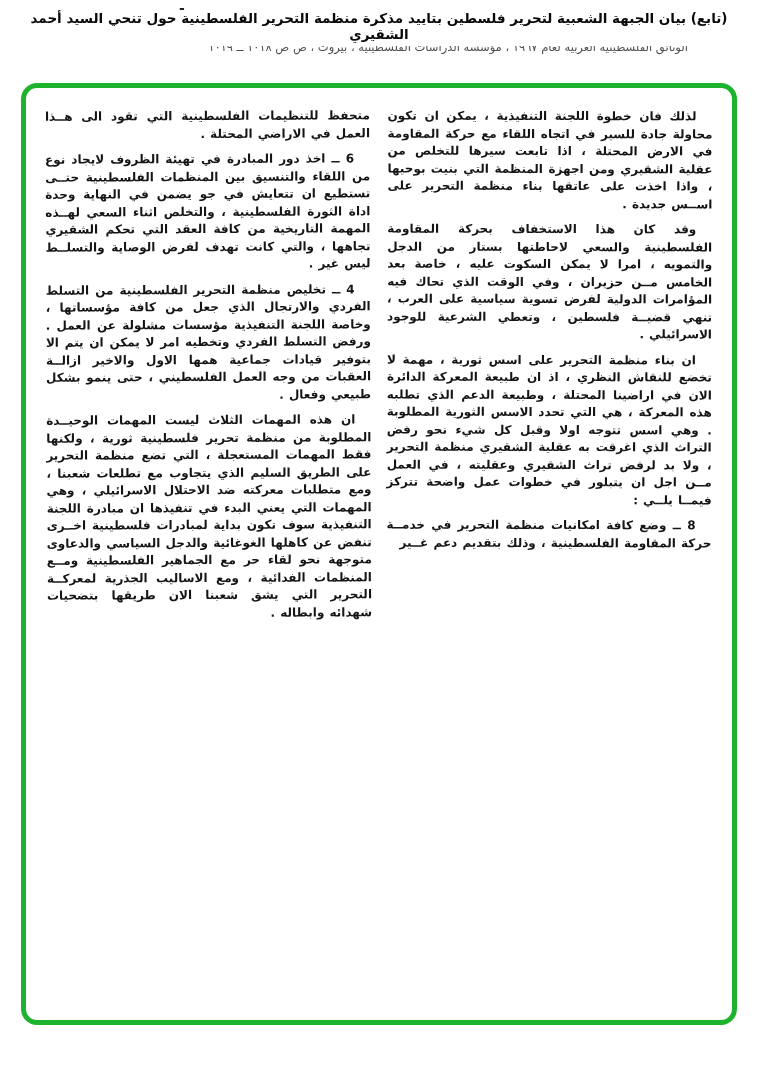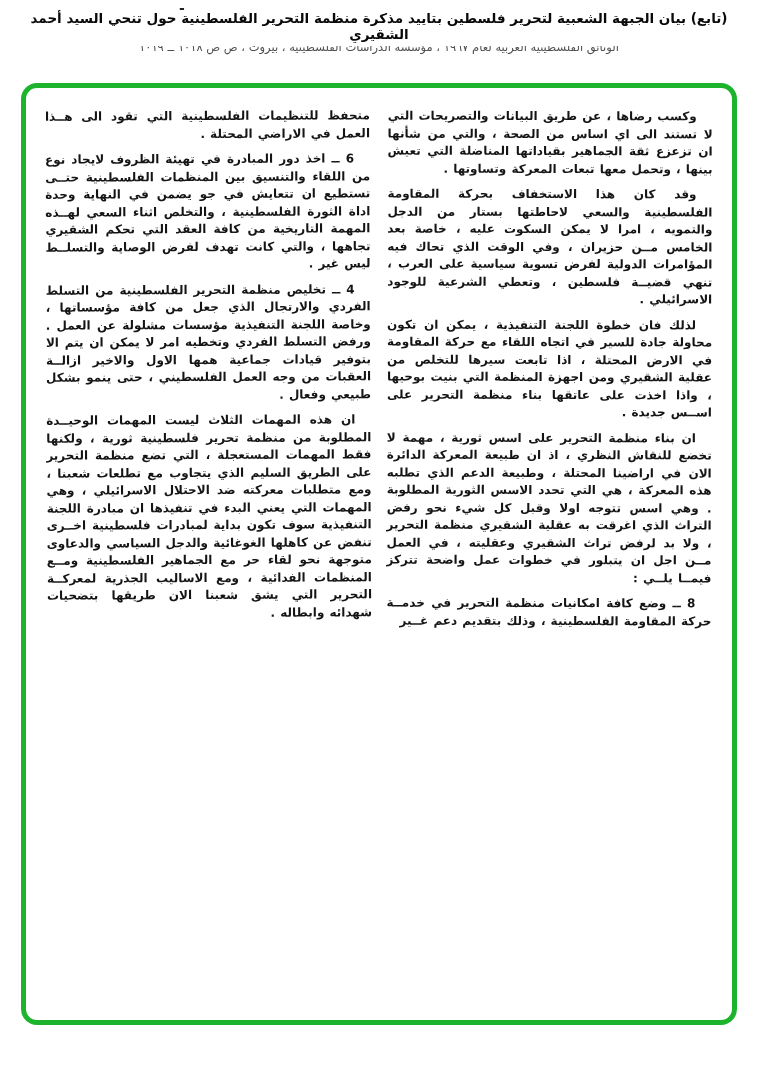--- a/index.html
+++ b/index.html
@@ -20,21 +20,21 @@
     direction:rtl;text-align:center;
     font-size:13.5px;font-weight:bold;color:#0a0a0a;
     letter-spacing:0px;
   }
   
   .citation-clip{
     position:absolute;top:46px;left:70px;right:70px;height:9px;
     overflow:hidden;opacity:.8;
   }
   .citation-clip .citation-text{
-    direction:rtl;text-align:center;white-space:nowrap;
+    direction:rtl;white-space:nowrap;
     font-size:11.5px;line-height:24px;color:#222;
     transform:translateY(-11px);
     letter-spacing:1px;
   }
   
   .doc-frame{
     position:absolute;left:21px;top:83px;width:716px;height:942px;
     box-sizing:border-box;
     border:5px solid #1db32d;
     border-radius:16px;
@@ -73,23 +73,22 @@
 <div class="page-header">(تابع) بيان الجبهة الشعبية لتحرير فلسطين بتاييد مذكرة منظمة التحرير الفلسطينية حول تنحي السيد أحمد الشقيري</div>
 
 <div class="citation-clip">
   <div class="citation-text">الوثائق الفلسطينية العربية لعام ١٩٦٧ ، مؤسسة الدراسات الفلسطينية ، بيروت ، ص ص ١٠١٨ ــ ١٠١٩</div>
 </div>
 
 <div class="doc-frame">
   <div class="columns">
 
     <div class="col col-right">
-      <p>وكسب رضاها ، عن طريق البيانات والتصريحات التي لا تستند الى اي اساس من الصحة ، والتي من شأنها ان تزعزع ثقة الجماهير بقياداتها المناضلة التي تعيش بينها ، وتحمل معها تبعات المعركة وتساوتها .</p>
+      <p>لذلك فان خطوة اللجنة التنفيذية ، يمكن ان تكون محاولة جادة للسير في اتجاه اللقاء مع حركة المقاومة في الارض المحتلة ، اذا تابعت سيرها للتخلص من عقلية الشقيري ومن اجهزة المنظمة التي بنيت بوحيها ، واذا اخذت على عاتقها بناء منظمة التحرير على اســس جديدة .</p>
       <p>وقد كان هذا الاستخفاف بحركة المقاومة الفلسطينية والسعي لاحاطتها بستار من الدجل والتمويه ، امرا لا يمكن السكوت عليه ، خاصة بعد الخامس مــن حزيران ، وفي الوقت الذي تحاك فيه المؤامرات الدولية لفرض تسوية سياسية على العرب ، تنهي قضيــة فلسطين ، وتعطي الشرعية للوجود الاسرائيلي .</p>
-      <p>لذلك فان خطوة اللجنة التنفيذية ، يمكن ان تكون محاولة جادة للسير في اتجاه اللقاء مع حركة المقاومة في الارض المحتلة ، اذا تابعت سيرها للتخلص من عقلية الشقيري ومن اجهزة المنظمة التي بنيت بوحيها ، واذا اخذت على عاتقها بناء منظمة التحرير على اســس جديدة .</p>
       <p>ان بناء منظمة التحرير على اسس ثورية ، مهمة لا تخضع للنقاش النظري ، اذ ان طبيعة المعركة الدائرة الان في اراضينا المحتلة ، وطبيعة الدعم الذي تطلبه هذه المعركة ، هي التي تحدد الاسس الثورية المطلوبة . وهي اسس تتوجه اولا وقبل كل شيء نحو رفض التراث الذي اغرقت به عقلية الشقيري منظمة التحرير ، ولا بد لرفض تراث الشقيري وعقليته ، في العمل مــن اجل ان يتبلور في خطوات عمل واضحة تتركز فيمــا يلــي :</p>
       <p>8 ــ وضع كافة امكانيات منظمة التحرير في خدمــة حركة المقاومة الفلسطينية ، وذلك بتقديم دعم غــير</p>
     </div>
 
     <div class="col col-left">
       <p class="continuation">متحفظ للتنظيمات الفلسطينية التي تقود الى هــذا العمل في الاراضي المحتلة .</p>
       <p>6 ــ اخذ دور المبادرة في تهيئة الظروف لايجاد نوع من اللقاء والتنسيق بين المنظمات الفلسطينية حتــى تستطيع ان تتعايش في جو يضمن في النهاية وحدة اداة الثورة الفلسطينية ، والتخلص اثناء السعي لهــذه المهمة التاريخية من كافة العقد التي تحكم الشقيري تجاهها ، والتي كانت تهدف لفرض الوصاية والتسلــط ليس غير .</p>
       <p>4 ــ تخليص منظمة التحرير الفلسطينية من التسلط الفردي والارتجال الذي جعل من كافة مؤسساتها ، وخاصة اللجنة التنفيذية مؤسسات مشلولة عن العمل . ورفض التسلط الفردي وتخطيه امر لا يمكن ان يتم الا بتوفير قيادات جماعية همها الاول والاخير ازالــة العقبات من وجه العمل الفلسطيني ، حتى ينمو بشكل طبيعي وفعال .</p>
       <p>ان هذه المهمات الثلاث ليست المهمات الوحيــدة المطلوبة من منظمة تحرير فلسطينية ثورية ، ولكنها فقط المهمات المستعجلة ، التي تضع منظمة التحرير على الطريق السليم الذي يتجاوب مع تطلعات شعبنا ، ومع متطلبات معركته ضد الاحتلال الاسرائيلي ، وهي المهمات التي يعني البدء في تنفيذها ان مبادرة اللجنة التنفيذية سوف تكون بداية لمبادرات فلسطينية اخــرى تنفض عن كاهلها الغوغائية والدجل السياسي والدعاوى متوجهة نحو لقاء حر مع الجماهير الفلسطينية ومــع المنظمات الفدائية ، ومع الاساليب الجذرية لمعركــة التحرير التي يشق شعبنا الان طريقها بتضحيات شهدائه وابطاله .</p>
     </div>

